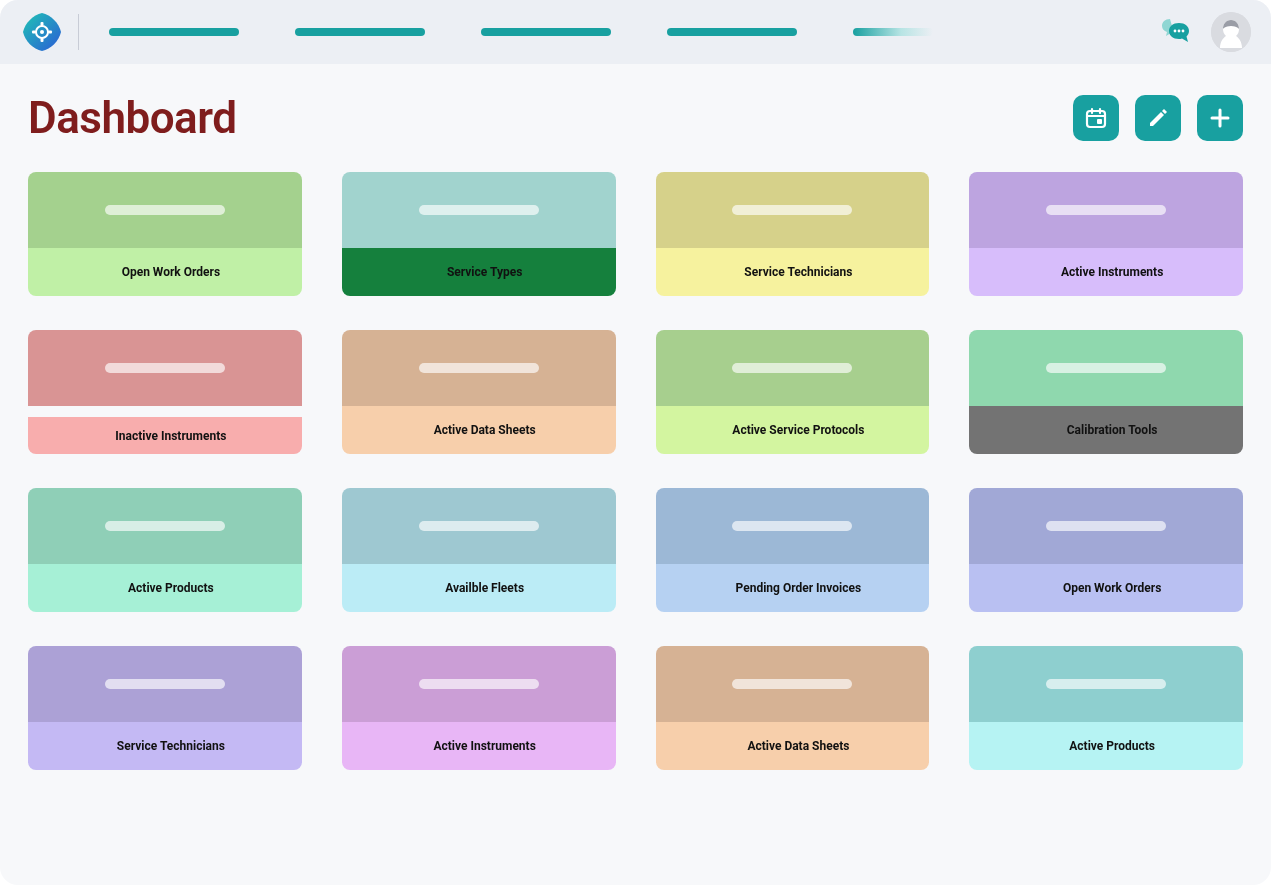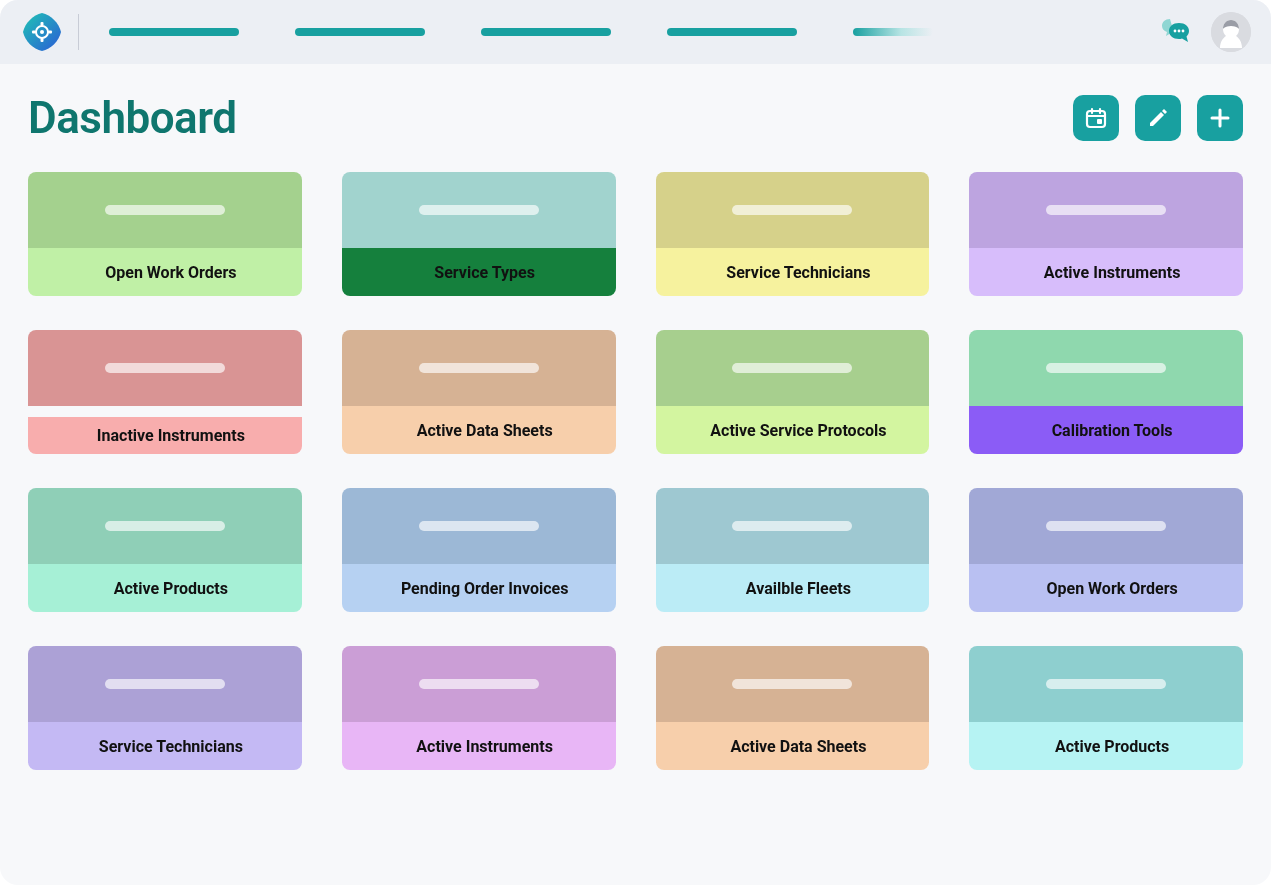--- a/index.html
+++ b/index.html
@@ -77,21 +77,21 @@
     .header-row {
       display: flex;
       align-items: center;
       justify-content: space-between;
       margin-bottom: 28px;
     }
     .page-title {
       font-size: 44px;
       font-weight: 600;
       letter-spacing: -0.5px;
-      color: #0f766e;
+      color: #7f1d1d;
     }
     .action-buttons {
       display: flex;
       gap: 16px;
     }
     .action-btn {
       width: 46px;
       height: 46px;
       border-radius: 10px;
       background: #18a0a0;
@@ -125,21 +125,21 @@
       height: 10px;
       border-radius: 5px;
       background: rgba(255,255,255,0.65);
     }
     .card-bottom {
       flex: 1;
       display: flex;
       align-items: center;
       justify-content: center;
       font-weight: 700;
-      font-size: 16px;
+      font-size: 12px;
       color: #111;
       padding-left: 12px;
     }
   </style>
 </head>
 <body>
 
 <div class="app-container">
 
   <div class="topbar">
@@ -257,39 +257,39 @@
         <div class="card">
           <div class="card-top" style="background: rgb(167, 207, 142);">
             <div class="skel"></div>
           </div>
           <div class="card-bottom" style="background: rgb(211, 245, 160);">Active Service Protocols</div>
         </div>
         <div class="card">
           <div class="card-top" style="background: rgb(143, 216, 174);">
             <div class="skel"></div>
           </div>
-          <div class="card-bottom" style="background: #8b5cf6;">Calibration Tools</div>
+          <div class="card-bottom" style="background: #737373;">Calibration Tools</div>
         </div>
         <div class="card">
           <div class="card-top" style="background: rgb(143, 207, 183);">
             <div class="skel"></div>
           </div>
           <div class="card-bottom" style="background: rgb(166, 240, 214);">Active Products</div>
         </div>
         <div class="card">
+          <div class="card-top" style="background: rgb(158, 200, 209);">
+            <div class="skel"></div>
+          </div>
+          <div class="card-bottom" style="background: rgb(187, 236, 246);">Availble Fleets</div>
+        </div>
+        <div class="card">
           <div class="card-top" style="background: rgb(156, 184, 214);">
             <div class="skel"></div>
           </div>
           <div class="card-bottom" style="background: rgb(182, 209, 242);">Pending Order Invoices</div>
-        </div>
-        <div class="card">
-          <div class="card-top" style="background: rgb(158, 200, 209);">
-            <div class="skel"></div>
-          </div>
-          <div class="card-bottom" style="background: rgb(187, 236, 246);">Availble Fleets</div>
         </div>
         <div class="card">
           <div class="card-top" style="background: rgb(161, 168, 214);">
             <div class="skel"></div>
           </div>
           <div class="card-bottom" style="background: rgb(185, 192, 242);">Open Work Orders</div>
         </div>
         <div class="card">
           <div class="card-top" style="background: rgb(172, 161, 214);">
             <div class="skel"></div>

